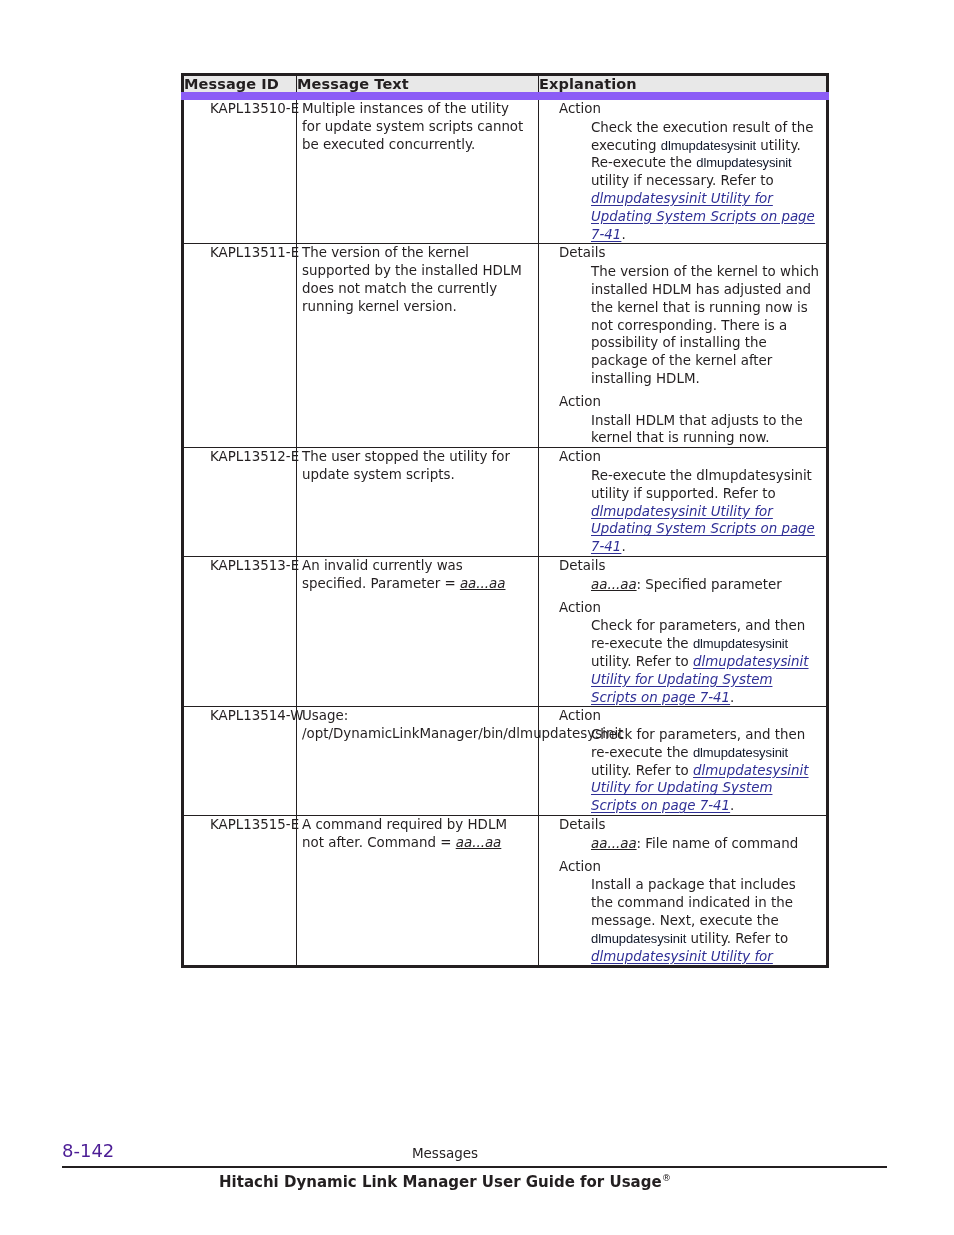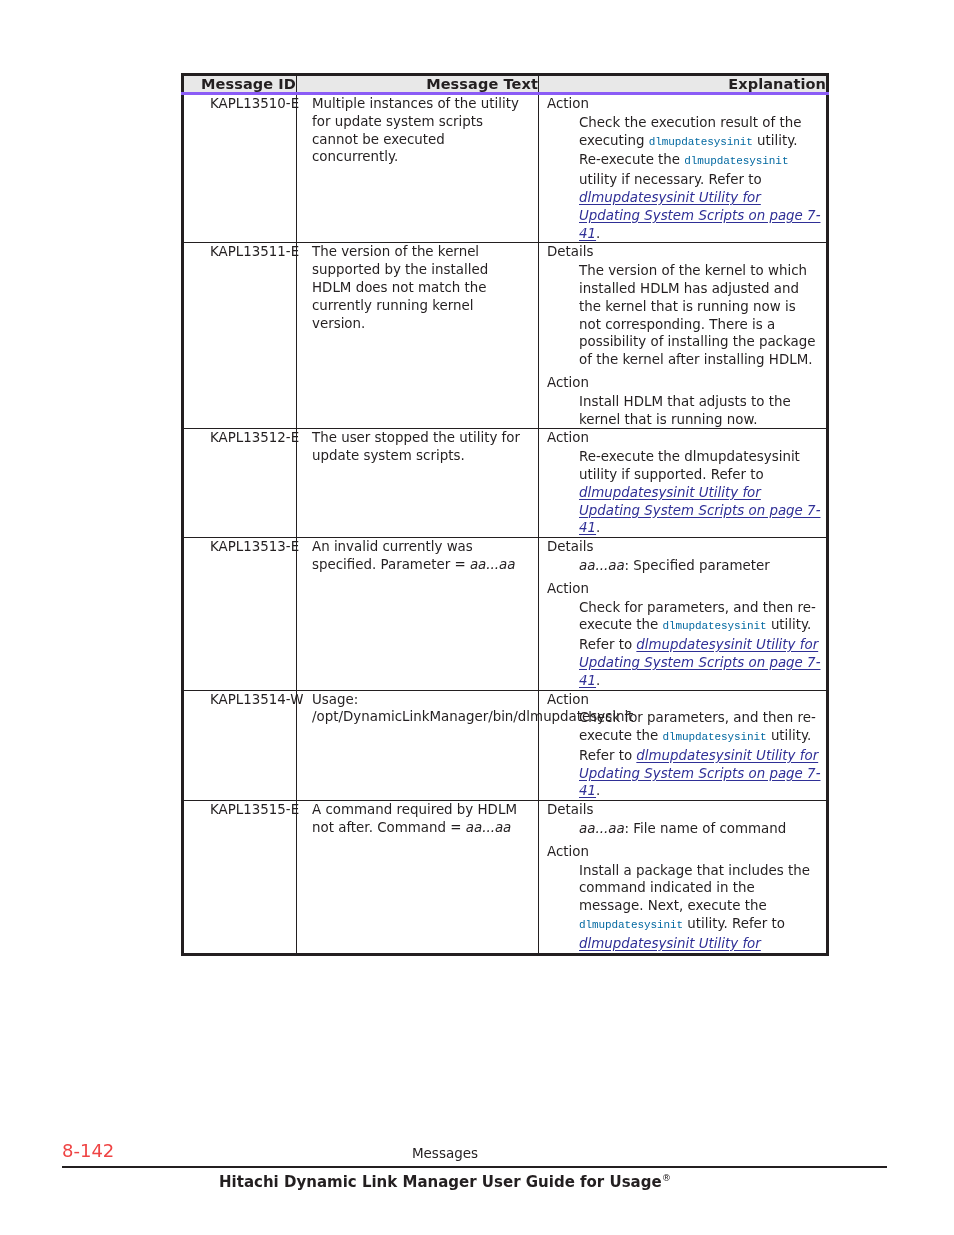--- a/index.html
+++ b/index.html
@@ -48,56 +48,56 @@
     vertical-align: top;
     padding: 0;
   }
   .msg-table th:first-child,
   .msg-table td:first-child { border-left: none; }
   .msg-table th:last-child,
   .msg-table td:last-child { border-right: none; }
 
   thead th {
     background: #e8e8e8;
-    border-bottom: 3px solid #8b5cf6;
-    text-align: right;
+    border-bottom: 8px solid #8b5cf6;
+    text-align: left;
     font-weight: bold;
     font-size: 14.5px;
     letter-spacing: 0.1px;
     padding: 8px 4px 9px 4px;
   }
 
   tbody tr + tr td { border-top: 1.5px solid #231f20; }
 
   tbody td {
     font-size: 13.4px;
     line-height: 17.8px;
     padding: 7px 8px 9px 9px;
   }
   tbody td.id-cell   { padding-left: 26px;  padding-right: 4px; white-space: nowrap; }
-  tbody td.text-cell { padding-left: 15px;  padding-right: 8px; }
-  tbody td.exp-cell  { padding-left: 8px;  padding-right: 5px; }
+  tbody td.text-cell { padding-left: 5px;  padding-right: 8px; }
+  tbody td.exp-cell  { padding-left: 20px;  padding-right: 5px; }
 
   
   .exp-head {
     margin: 0 0 1px 0;
   }
   .exp-body {
     margin: 0 0 5px 0;
     padding-left: 32px;
   }
   .exp-body:last-child { margin-bottom: 0; }
 
   .mono {
-    font-family: Liberation Mono, monospace;
-    font-size: 11px;
-    color: #0369a1;
+    font-family: Liberation Sans, sans-serif;
+    font-size: 13px;
+    color: #0f172a;
     letter-spacing: -0.1px;
   }
-  .ital { font-style: italic; }
+  .ital { font-style: italic; text-decoration: underline; }
   .xref {
     color: #2f2f96;
     font-style: italic;
     text-decoration: underline;
     text-underline-offset: 1.5px;
   }
 
   
   .footer {
     position: absolute;
@@ -107,21 +107,21 @@
   }
   .footer-top {
     position: relative;
     height: 28px;
   }
   .folio {
     position: absolute;
     left: 62px;
     top: 0px;
     font-size: 18px;
-    color: #ef4444;
+    color: #4c1d95;
   }
   .running-head {
     position: absolute;
     left: 0; right: 0;
     top: 5px;
     text-align: center;
     font-size: 13.5px;
     color: #231f20;
     transform: translateX(-32px);
   }

